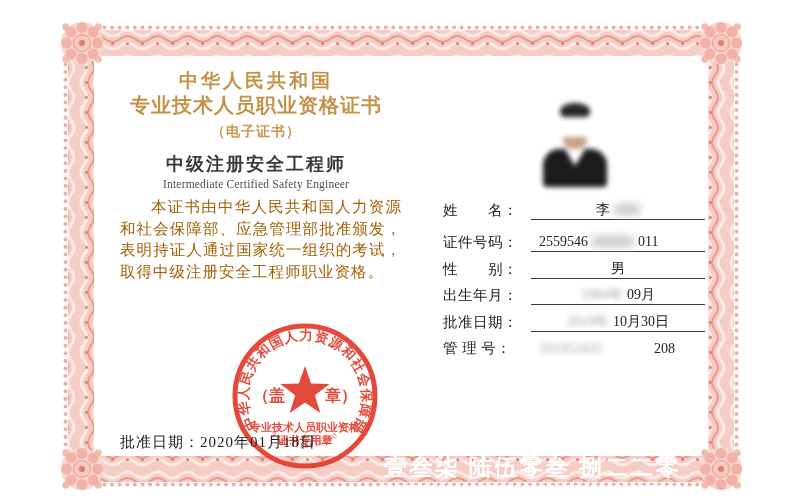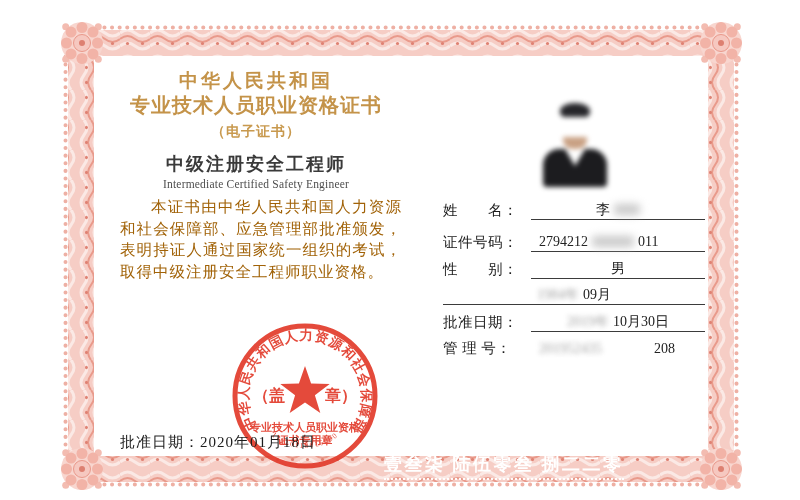--- a/index.html
+++ b/index.html
@@ -46,21 +46,21 @@
   .face{left:36px;top:10px;width:24px;height:42px;background:#c9a184;border-radius:9px;}
   .eyebar{left:12px;top:20px;width:70px;height:20px;background:#ffffff;}
   .suit{left:16px;top:52px;width:64px;height:38px;background:#1c1c1f;border-radius:16px 16px 4px 4px;}
   .shirt{left:38px;top:52px;width:20px;height:17px;background:#ffffff;clip-path:polygon(0 0,100% 0,50% 100%);}
   
   .seal{left:225px;top:316px;width:160px;height:160px;opacity:0.92;}
   .seal text{fill:#e23b2b;font-family:"Liberation Serif","DejaVu Serif",serif;}
   
   .issue{left:120px;top:433px;font-size:15px;color:#1c1c1c;letter-spacing:1px;}
   .serial{
-    left:384px;top:452px;font-size:18px;font-weight:bold;color:#ffffff;
+    left:384px;top:452px;font-size:23px;font-weight:bold;color:#ffffff;
     letter-spacing:2.5px;padding-bottom:2px;
     border-bottom:2px dotted rgba(255,255,255,0.95);
   }
 </style>
 </head>
 <body>
 
 <svg id="frame" viewBox="0 0 800 500" xmlns="http://www.w3.org/2000/svg">
   <defs>
     <pattern id="laceH" width="30" height="26" patternUnits="userSpaceOnUse">
@@ -136,32 +136,33 @@
   <div class="frow first">
     <span class="flabel">姓　　名：</span>
     <span class="fvalue">
       <span>李</span>
       <span class="blob blob-name"></span>
     </span>
   </div>
   <div class="frow">
     <span class="flabel">证件号码：</span>
     <span class="fvalue leftal">
-      <span>2794212</span>
+      <span>2559546</span>
       <span class="blob blob-id"></span>
       <span>011</span>
     </span>
   </div>
   <div class="frow">
     <span class="flabel">性　　别：</span>
     <span class="fvalue">
       <span>男</span>
     </span>
   </div>
   <div class="frow">
+    <span class="flabel">出生年月：</span>
     <span class="fvalue">
       <span class="blurtext">1984年</span>
       <span>09月</span>
     </span>
   </div>
   <div class="frow">
     <span class="flabel">批准日期：</span>
     <span class="fvalue">
       <span class="blurtext">2019年</span>
       <span>10月30日</span>

